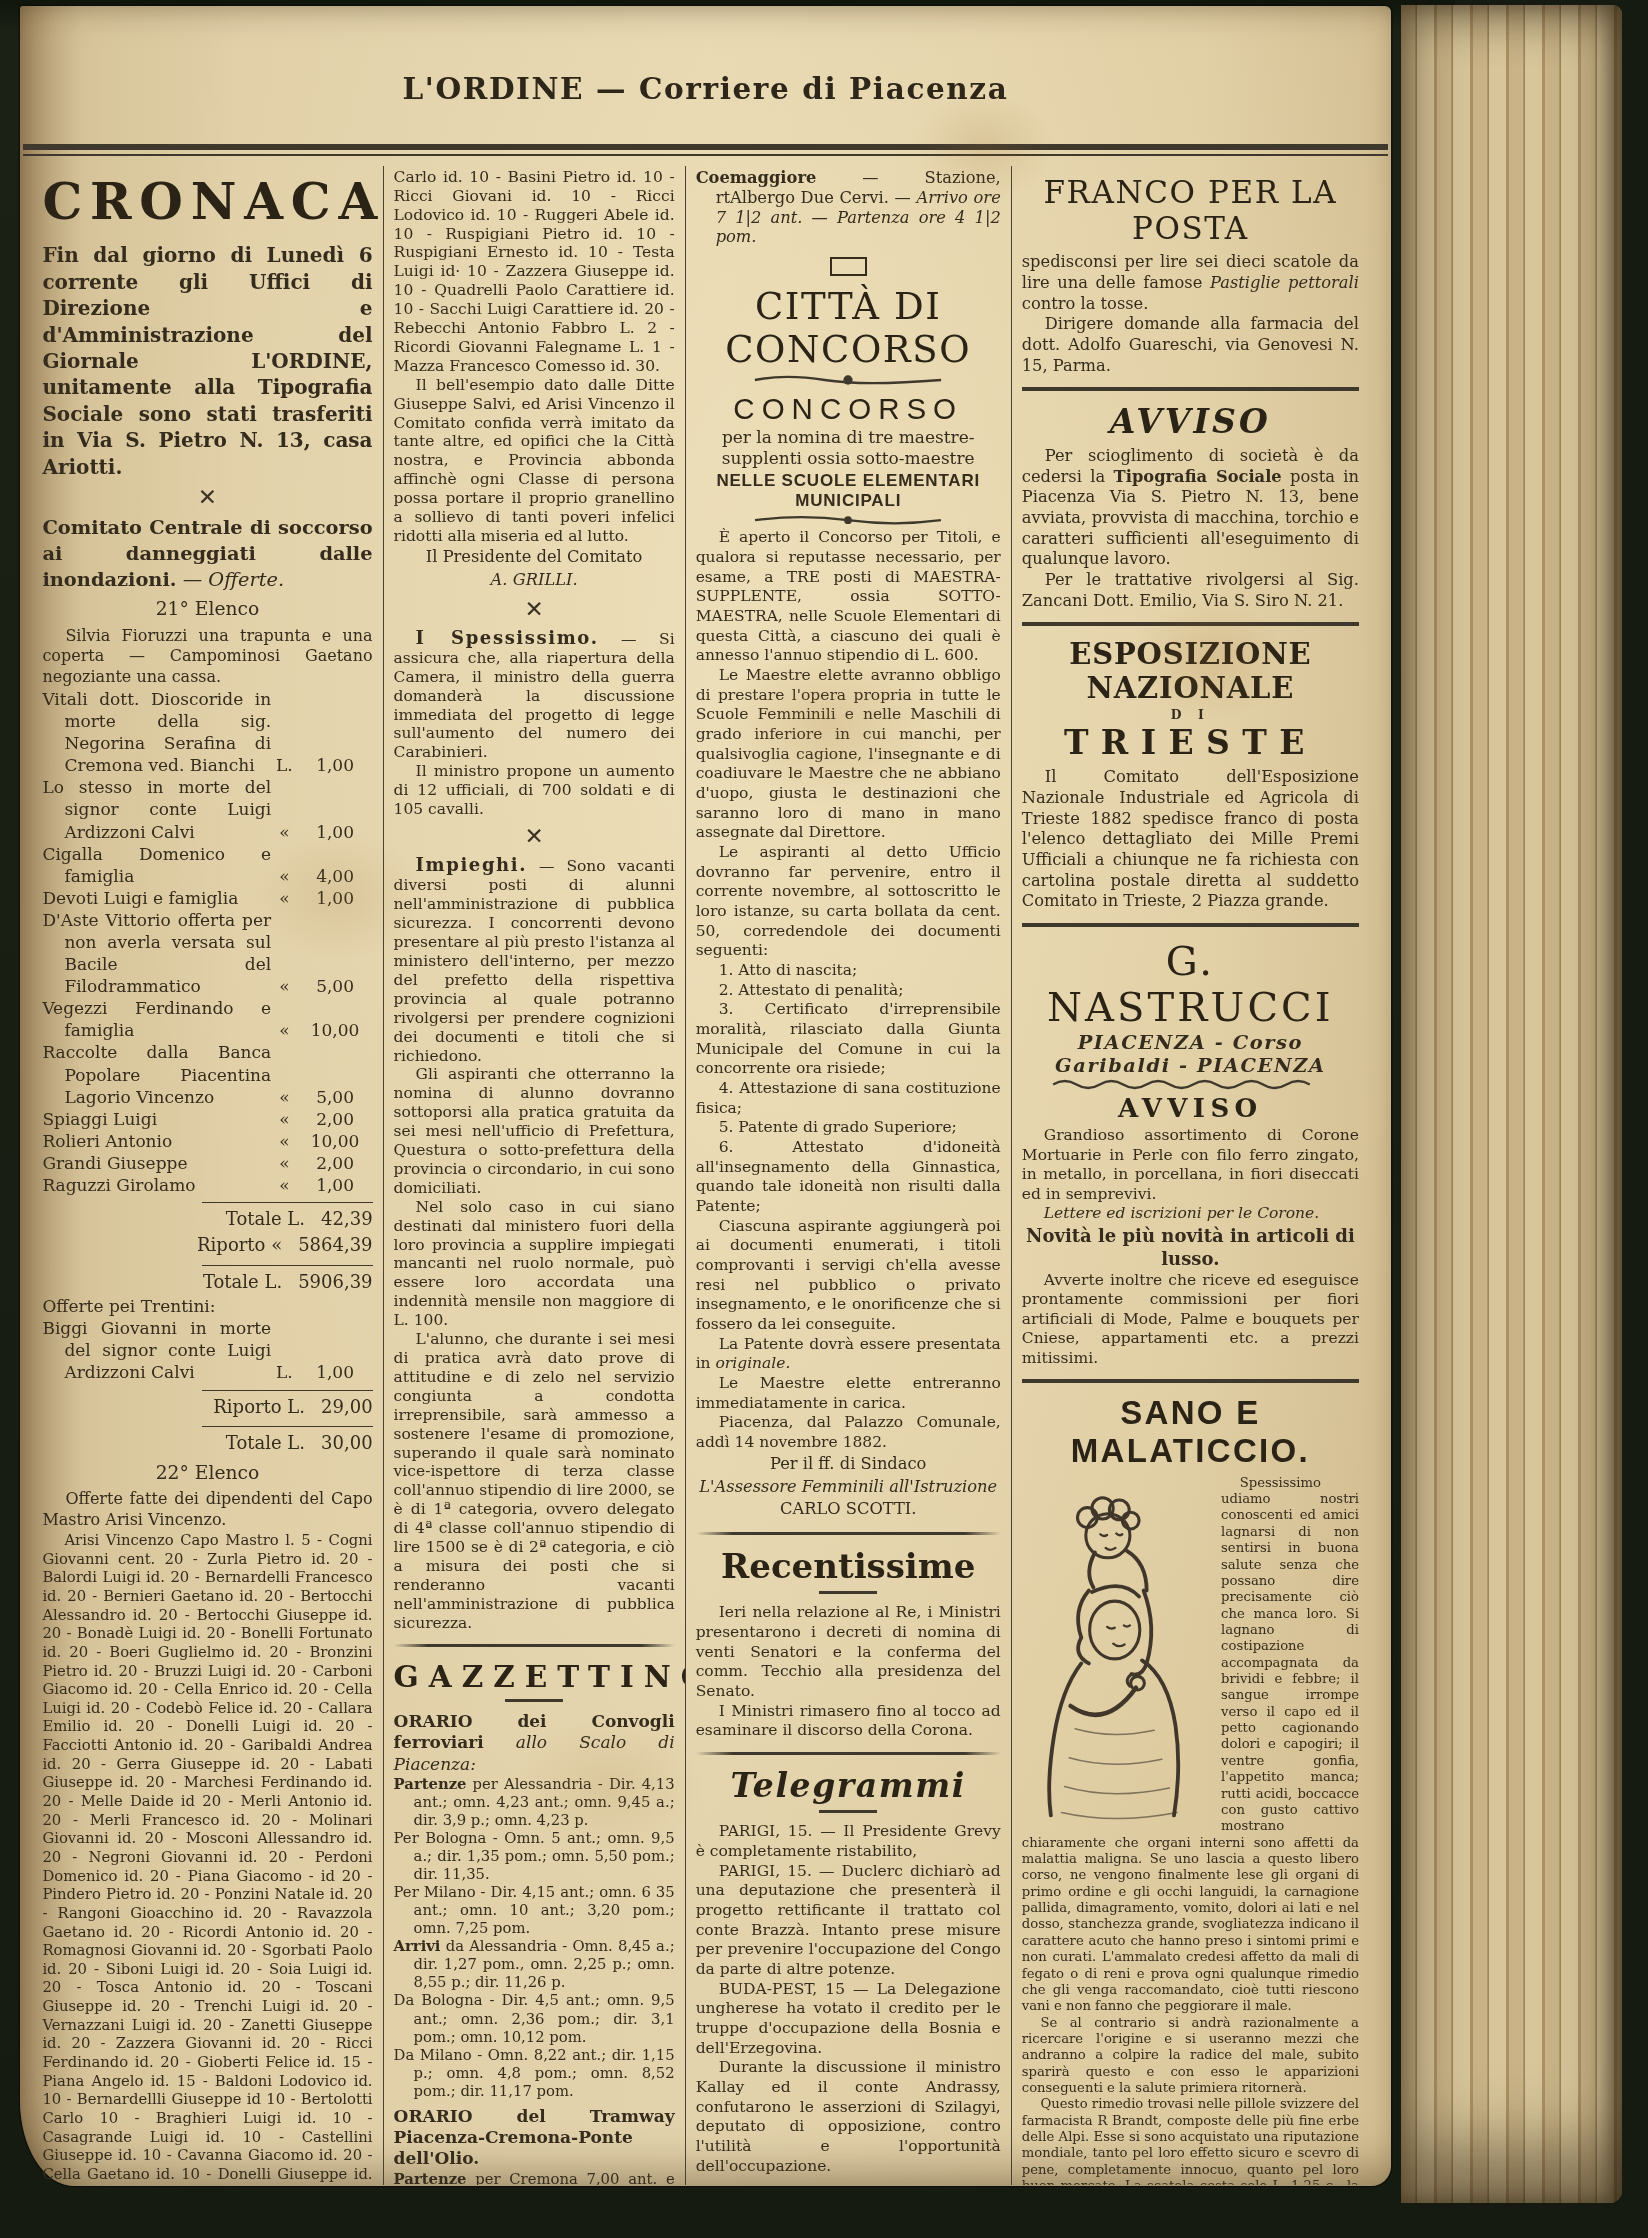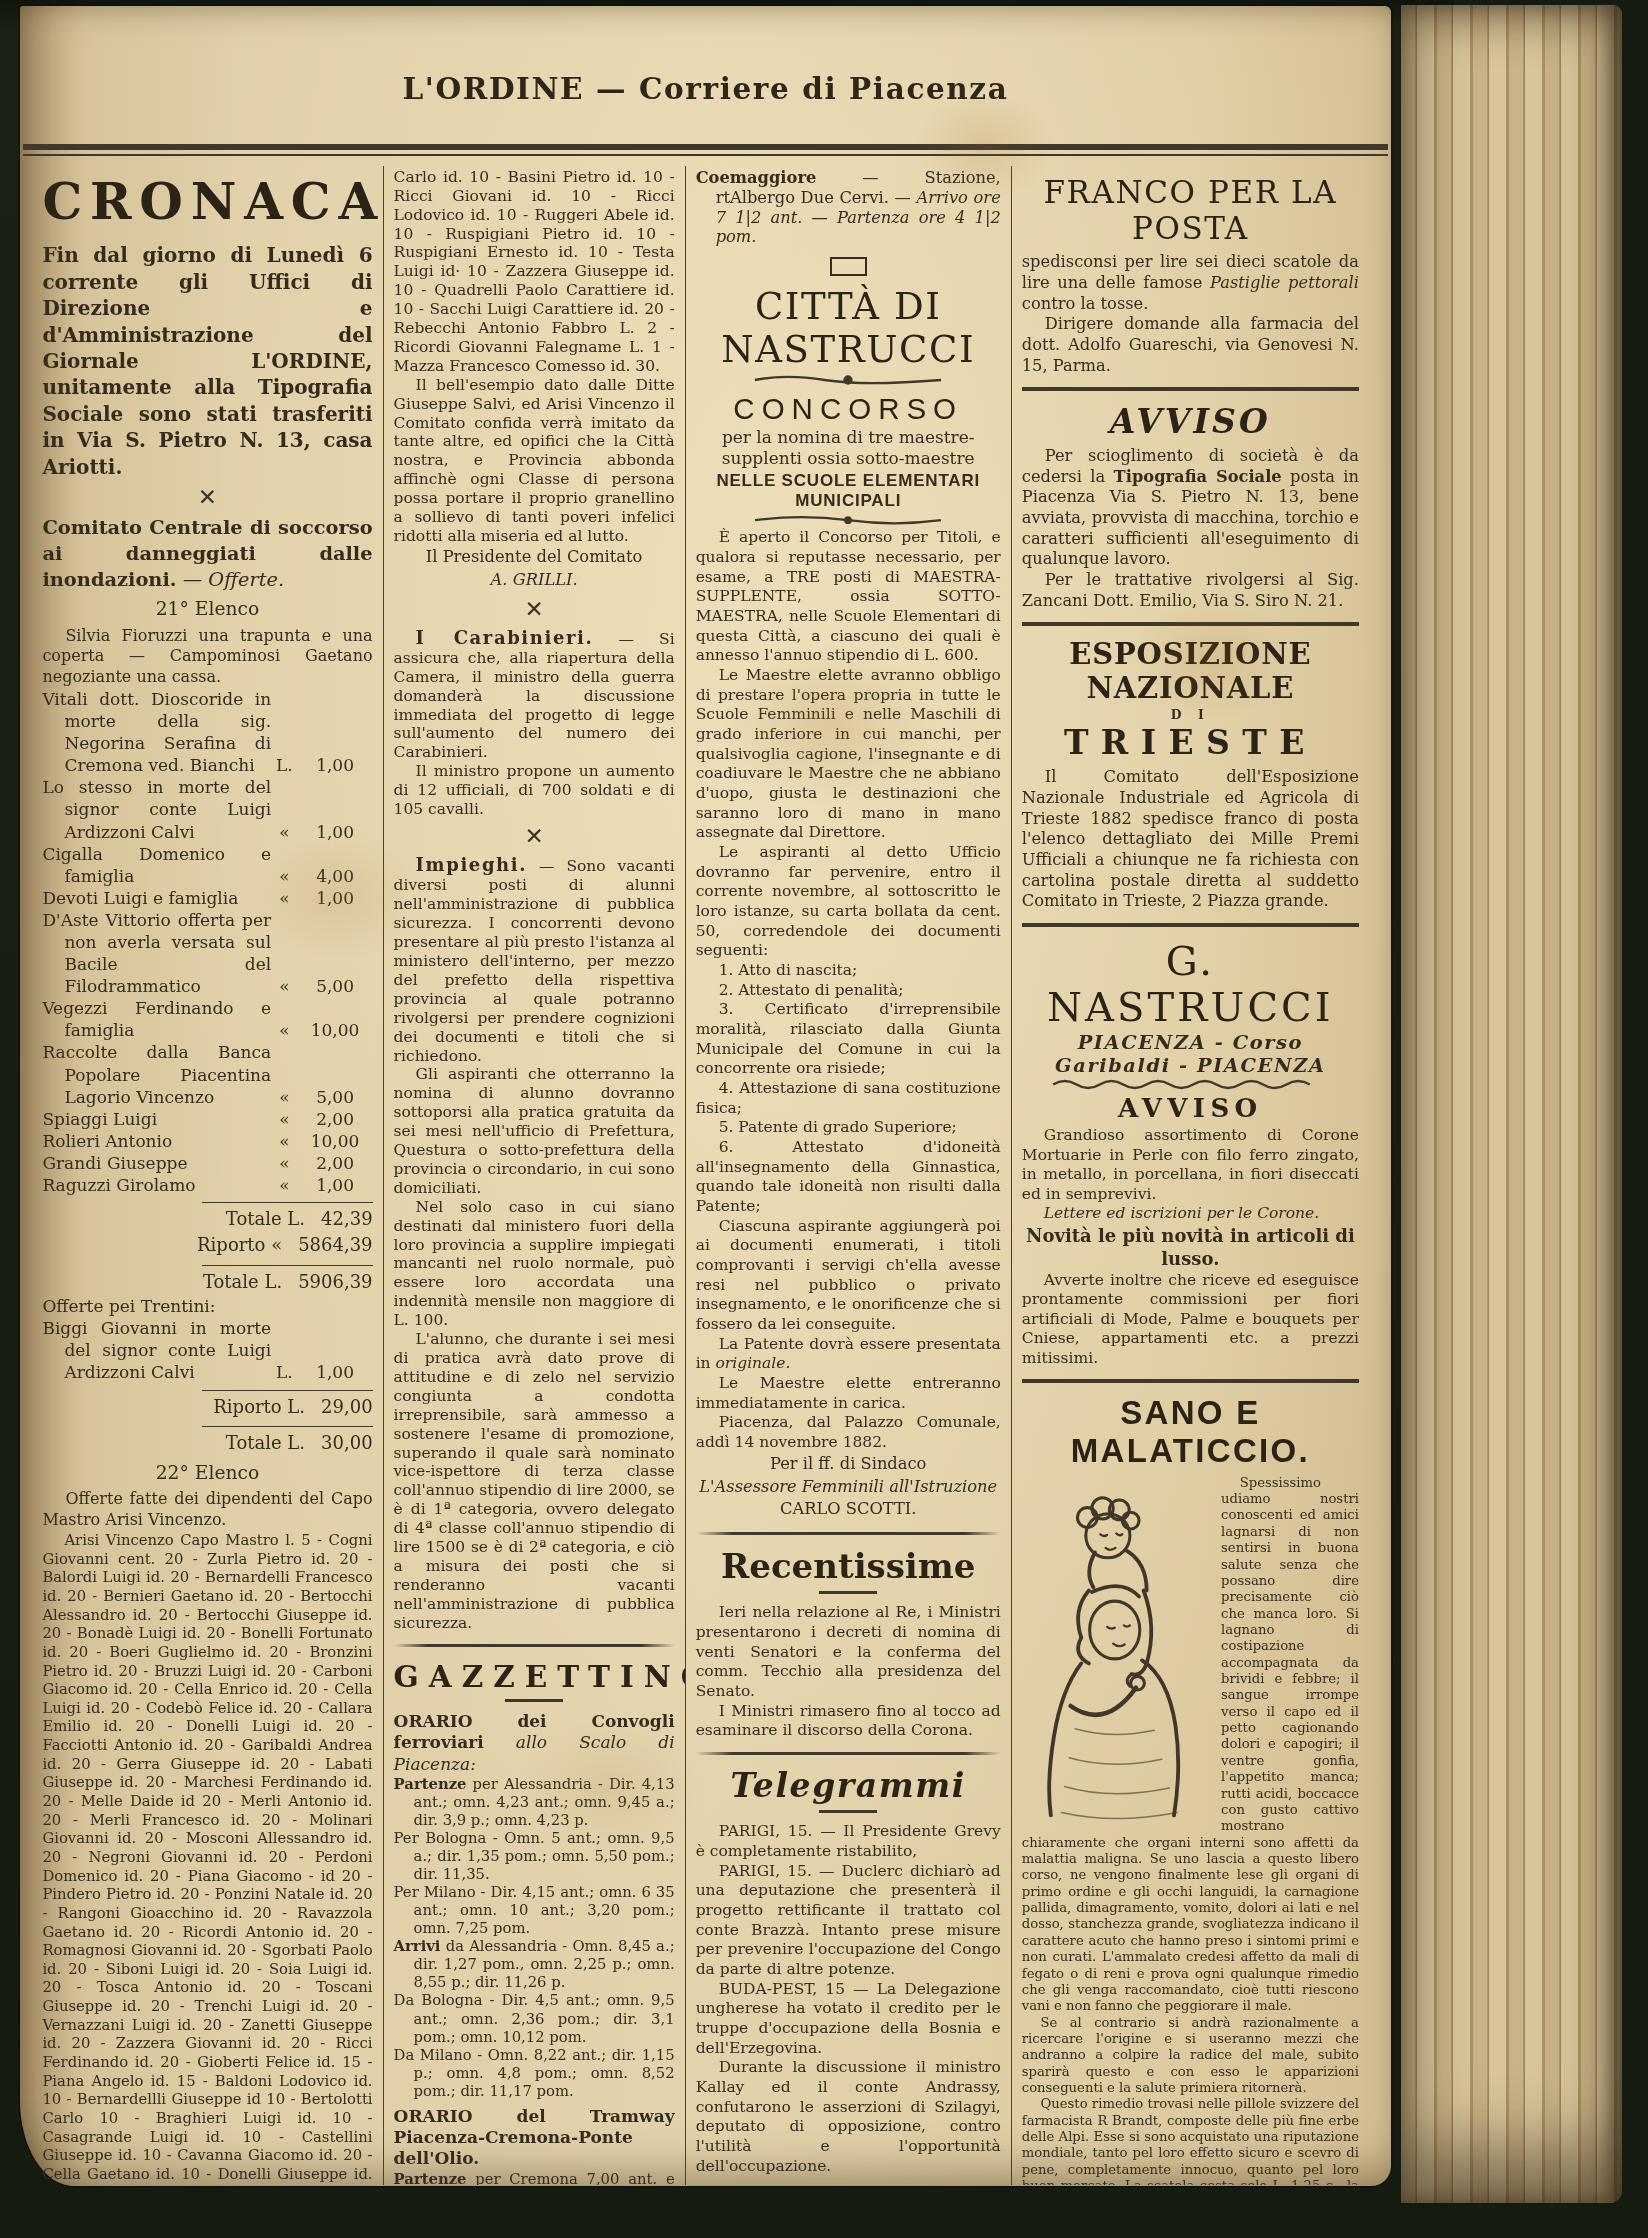--- a/index.html
+++ b/index.html
@@ -199,21 +199,21 @@
         <p class="c1-p">Offerte fatte dei dipendenti del Capo Mastro Arisi Vincenzo.</p>
         <p class="c1-list">Arisi Vincenzo Capo Mastro l. 5 - Cogni Giovanni cent. 20 - Zurla Pietro id. 20 - Balordi Luigi id. 20 - Bernardelli Francesco id. 20 - Bernieri Gaetano id. 20 - Bertocchi Alessandro id. 20 - Bertocchi Giuseppe id. 20 - Bonadè Luigi id. 20 - Bonelli Fortunato id. 20 - Boeri Guglielmo id. 20 - Bronzini Pietro id. 20 - Bruzzi Luigi id. 20 - Carboni Giacomo id. 20 - Cella Enrico id. 20 - Cella Luigi id. 20 - Codebò Felice id. 20 - Callara Emilio id. 20 - Donelli Luigi id. 20 - Facciotti Antonio id. 20 - Garibaldi Andrea id. 20 - Gerra Giuseppe id. 20 - Labati Giuseppe id. 20 - Marchesi Ferdinando id. 20 - Melle Daide id 20 - Merli Antonio id. 20 - Merli Francesco id. 20 - Molinari Giovanni id. 20 - Mosconi Allessandro id. 20 - Negroni Giovanni id. 20 - Perdoni Domenico id. 20 - Piana Giacomo - id 20 - Pindero Pietro id. 20 - Ponzini Natale id. 20 - Rangoni Gioacchino id. 20 - Ravazzola Gaetano id. 20 - Ricordi Antonio id. 20 - Romagnosi Giovanni id. 20 - Sgorbati Paolo id. 20 - Siboni Luigi id. 20 - Soia Luigi id. 20 - Tosca Antonio id. 20 - Toscani Giuseppe id. 20 - Trenchi Luigi id. 20 - Vernazzani Luigi id. 20 - Zanetti Giuseppe id. 20 - Zazzera Giovanni id. 20 - Ricci Ferdinando id. 20 - Gioberti Felice id. 15 - Piana Angelo id. 15 - Baldoni Lodovico id. 10 - Bernardellli Giuseppe id 10 - Bertolotti Carlo 10 - Braghieri Luigi id. 10 - Casagrande Luigi id. 10 - Castellini Giuseppe id. 10 - Cavanna Giacomo id. 20 - Cella Gaetano id. 10 - Donelli Giuseppe id. 10 - Ferrarini Antonio id. 10 - Ferrarini Ferdinando id. 10 - Lambrini Alberto id. 10 - Losi Massiliano id. 10 - Lupini Emilio id. 10 - Menta Vittorio id. 10 - Merli Zefferino id. 10 - Paraboschi</p>
       </div>
 
       <div class="col c2">
         <p class="c2-p cont">Carlo id. 10 - Basini Pietro id. 10 - Ricci Giovani id. 10 - Ricci Lodovico id. 10 - Ruggeri Abele id. 10 - Ruspigiani Pietro id. 10 - Ruspigiani Ernesto id. 10 - Testa Luigi id· 10 - Zazzera Giuseppe id. 10 - Quadrelli Paolo Carattiere id. 10 - Sacchi Luigi Carattiere id. 20 - Rebecchi Antonio Fabbro L. 2 - Ricordi Giovanni Falegname L. 1 - Mazza Francesco Comesso id. 30.</p>
         <p class="c2-p">Il bell'esempio dato dalle Ditte Giuseppe Salvi, ed Arisi Vincenzo il Comitato confida verrà imitato da tante altre, ed opifici che la Città nostra, e Provincia abbonda affinchè ogni Classe di persona possa portare il proprio granellino a sollievo di tanti poveri infelici ridotti alla miseria ed al lutto.</p>
         <p class="sig">Il Presidente del Comitato</p>
         <p class="sig i">A. GRILLI.</p>
         <div class="xdiv">✕</div>
-        <p class="c2-p"><span class="art-lead">I Carabinieri.</span><span> — Si assicura che, alla riapertura della Camera, il ministro della guerra domanderà la discussione immediata del progetto di legge sull'aumento del numero dei Carabinieri.</span></p>
+        <p class="c2-p"><span class="art-lead">I Spessissimo.</span><span> — Si assicura che, alla riapertura della Camera, il ministro della guerra domanderà la discussione immediata del progetto di legge sull'aumento del numero dei Carabinieri.</span></p>
         <p class="c2-p">Il ministro propone un aumento di 12 ufficiali, di 700 soldati e di 105 cavalli.</p>
         <div class="xdiv">✕</div>
         <p class="c2-p"><span class="art-lead">Impieghi.</span><span> — Sono vacanti diversi posti di alunni nell'amministrazione di pubblica sicurezza. I concorrenti devono presentare al più presto l'istanza al ministero dell'interno, per mezzo del prefetto della rispettiva provincia al quale potranno rivolgersi per prendere cognizioni dei documenti e titoli che si richiedono.</span></p>
         <p class="c2-p">Gli aspiranti che otterranno la nomina di alunno dovranno sottoporsi alla pratica gratuita da sei mesi nell'ufficio di Prefettura, Questura o sotto-prefettura della provincia o circondario, in cui sono domiciliati.</p>
         <p class="c2-p">Nel solo caso in cui siano destinati dal ministero fuori della loro provincia a supplire impiegati mancanti nel ruolo normale, può essere loro accordata una indennità mensile non maggiore di L. 100.</p>
         <p class="c2-p">L'alunno, che durante i sei mesi di pratica avrà dato prove di attitudine e di zelo nel servizio congiunta a condotta irreprensibile, sarà ammesso a sostenere l'esame di promozione, superando il quale sarà nominato vice-ispettore di terza classe coll'annuo stipendio di lire 2000, se è di 1ª categoria, ovvero delegato di 4ª classe coll'annuo stipendio di lire 1500 se è di 2ª categoria, e ciò a misura dei posti che si renderanno vacanti nell'amministrazione di pubblica sicurezza.</p>
         <div class="taper"></div>
         <h2 class="gazz">GAZZETTINO</h2>
         <div class="shortdash"></div>
         <p class="sched-title"><span class="b">ORARIO dei Convogli ferroviari</span> <span class="i">allo Scalo di Piacenza:</span></p>
@@ -224,21 +224,21 @@
         <p class="sched"><span class="b"></span><span>Da Bologna - Dir. 4,5 ant.; omn. 9,5 ant.; omn. 2,36 pom.; dir. 3,1 pom.; omn. 10,12 pom.</span></p>
         <p class="sched"><span class="b"></span><span>Da Milano - Omn. 8,22 ant.; dir. 1,15 p.; omn. 4,8 pom.; omn. 8,52 pom.; dir. 11,17 pom.</span></p>
         <p class="sched-title b">ORARIO del Tramway Piacenza-Cremona-Ponte dell'Olio.</p>
         <p class="sched"><span class="b">Partenze</span><span> per Cremona 7,00 ant. e 1,45 pom. 4,46 pom.</span></p>
 
       </div>
 
       <div class="col c3">
         <p class="sched" style="font-size:16.3px"><span class="b">Coemaggiore</span><span> — Stazione, rtAlbergo Due Cervi. — </span><span class="i">Arrivo ore 7 1|2 ant. — Partenza ore 4 1|2 pom.</span></p>
         <div class="boxglyph"></div>
-        <h2 class="citta">CITTÀ DI NASTRUCCI</h2>
+        <h2 class="citta">CITTÀ DI CONCORSO</h2>
         <svg class="fl" width="194" height="14" viewBox="0 0 250 18">
             <path d="M5 9 Q45 1 95 9 T245 9" stroke="#3f382c" stroke-width="3" fill="none"></path>
             <circle cx="125" cy="9" r="6" fill="#3f382c"></circle>
           </svg>
         <h3 class="concorso">CONCORSO</h3>
         <p class="c3-sub1">per la nomina di tre maestre-supplenti ossia sotto-maestre</p>
         <p class="c3-sub2">NELLE SCUOLE ELEMENTARI MUNICIPALI</p>
         <svg class="fl" width="194" height="12.4" viewBox="0 0 250 16">
             <path d="M5 8 Q65 0 125 8 T245 8" stroke="#3f382c" stroke-width="3" fill="none"></path>
             <circle cx="125" cy="8" r="5" fill="#3f382c"></circle>

